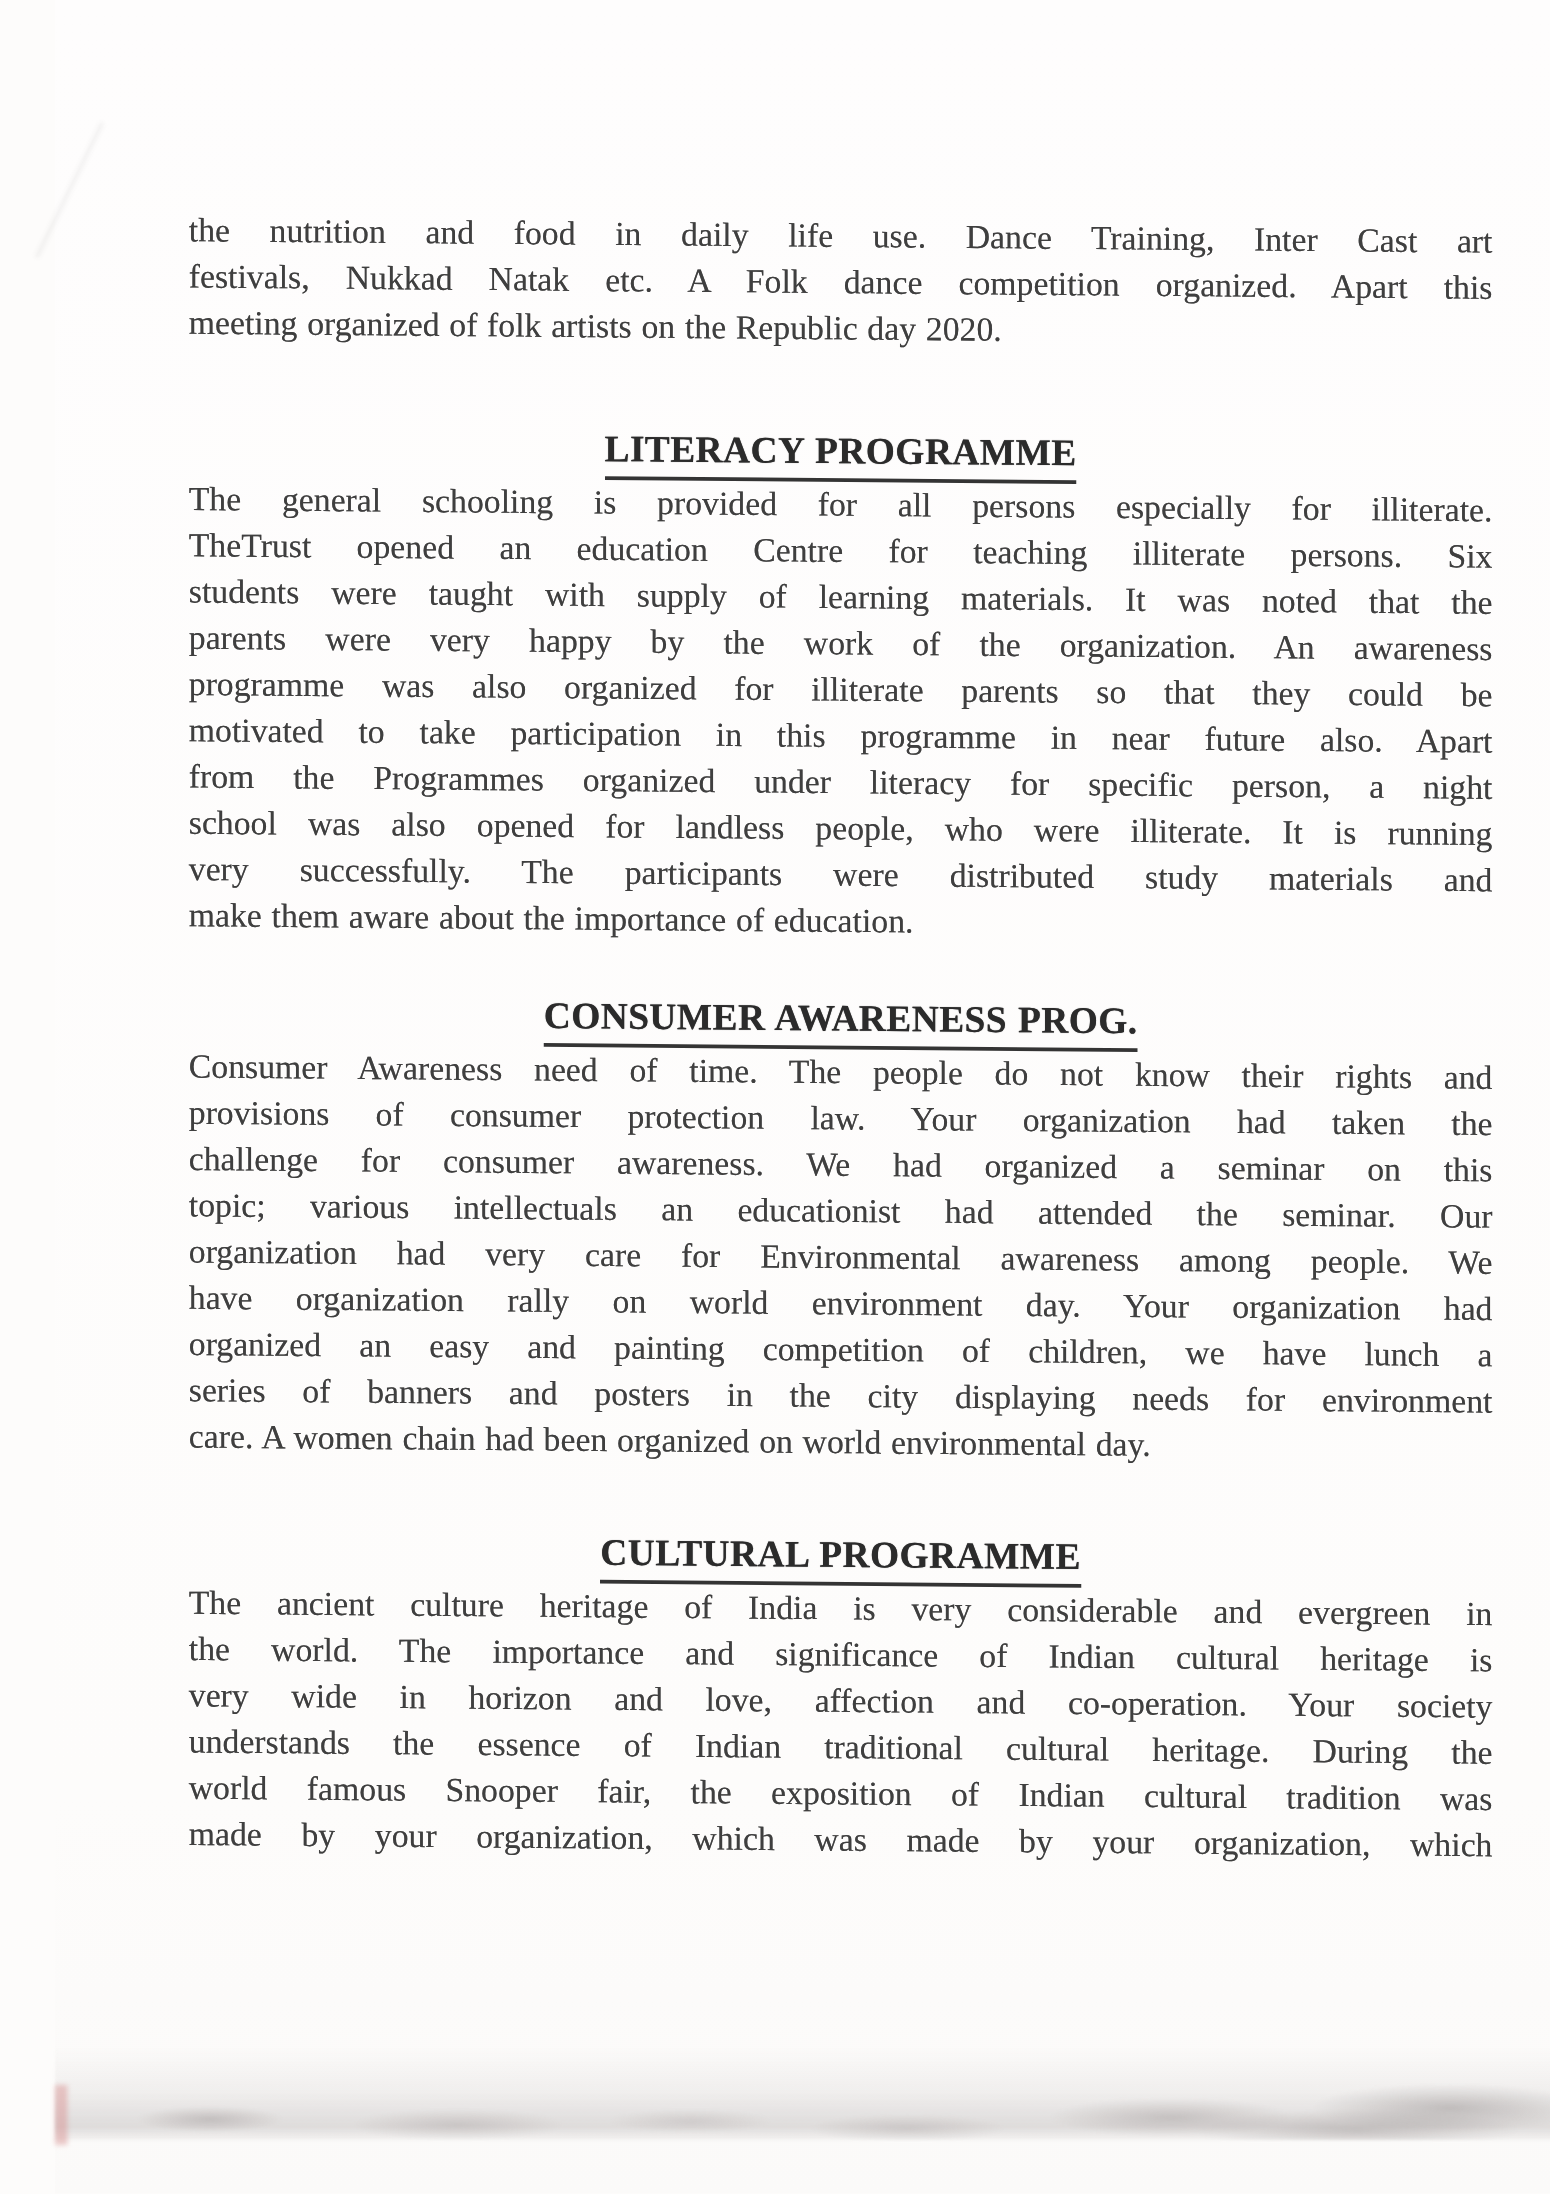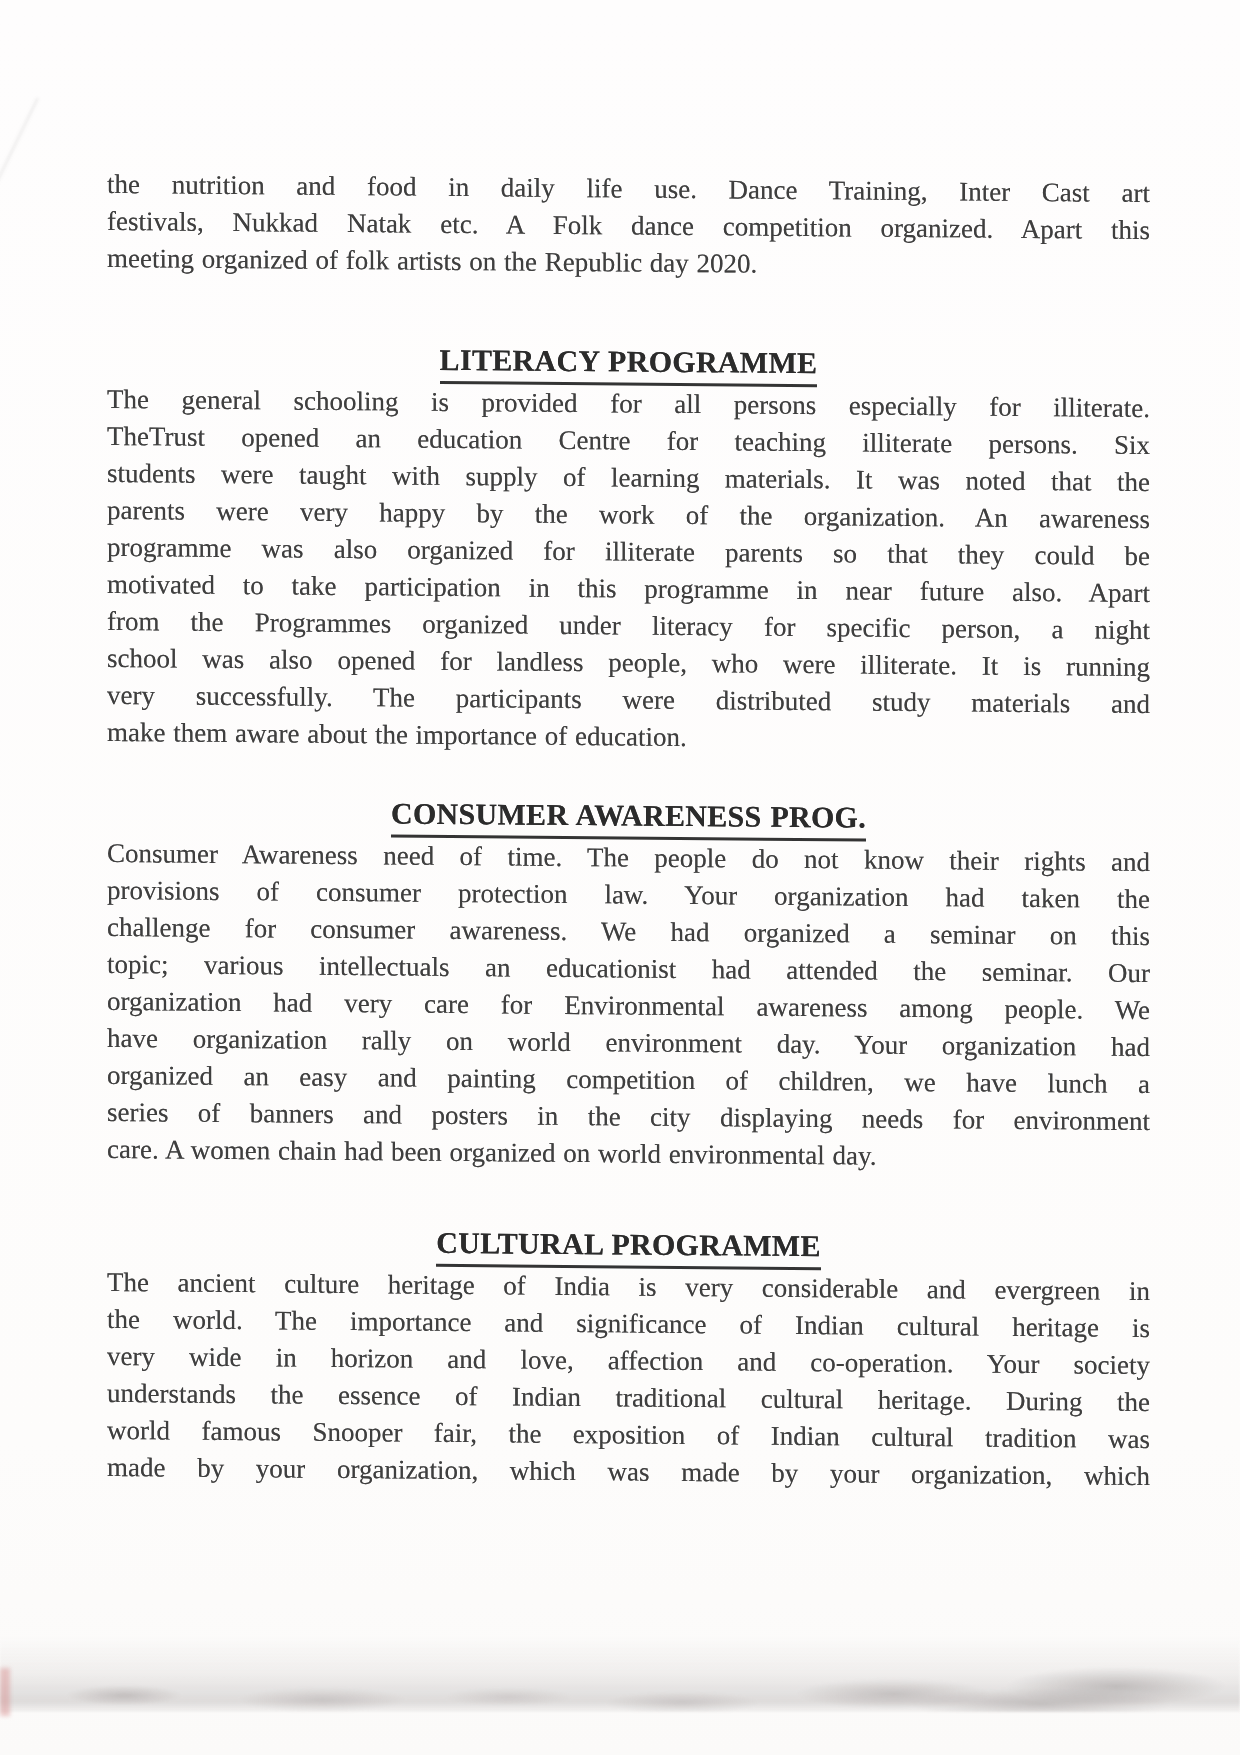--- a/index.html
+++ b/index.html
@@ -11,20 +11,21 @@
     height: 1755px;
     position: relative;
     background: #fdfcfb;
     overflow: hidden;
     font-family: "Liberation Serif", "DejaVu Serif", serif;
   }
   .page {
     position: absolute;
     inset: 0;
     background: linear-gradient(180deg, #fefdfd 0%, #fdfcfb 82%, #fbfaf9 100%);
+    margin-left: 44px;
   }
   .content {
     position: absolute;
     left: 107px;
     top: 166px;
     width: 1043px;
     transform: skewY(0.5deg);
     transform-origin: left top;
     color: #3f3f3f;
     font-size: 27px;

